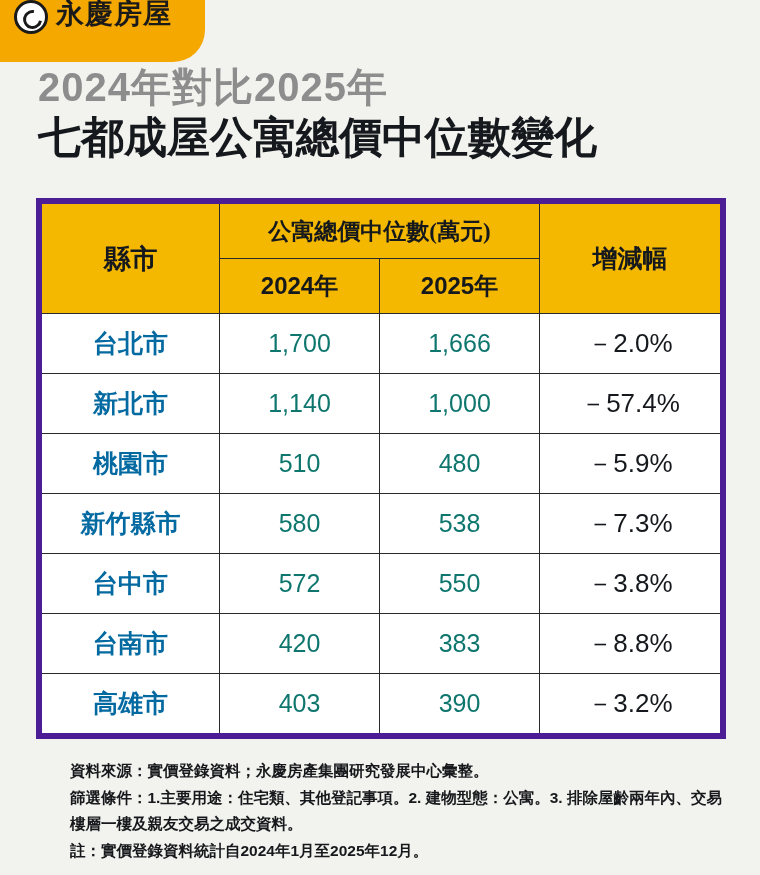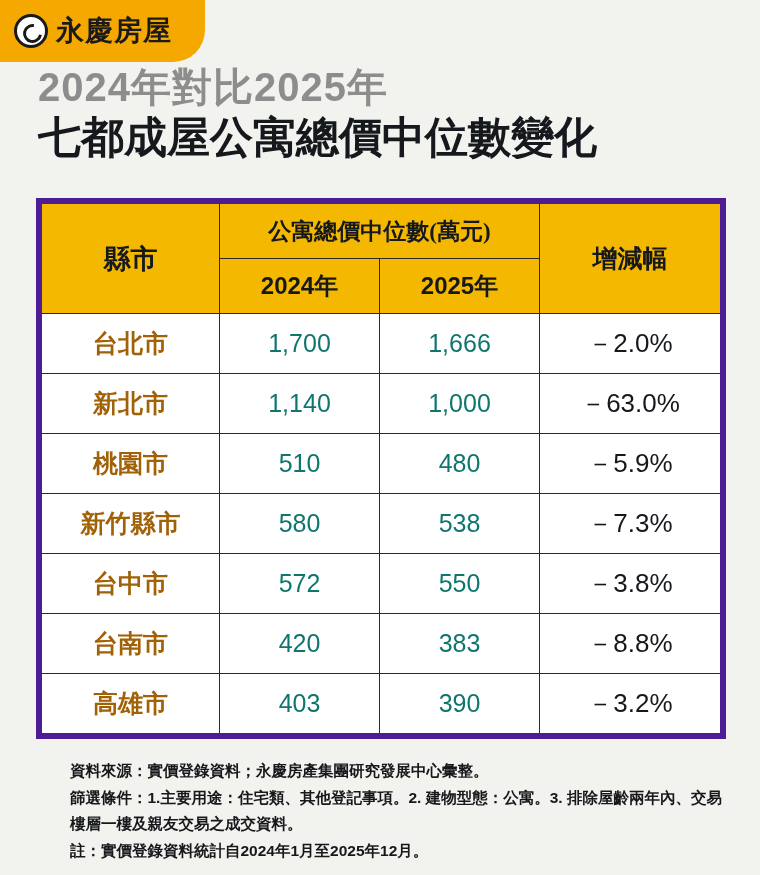--- a/index.html
+++ b/index.html
@@ -19,21 +19,21 @@
   
   .logo-bar {
     position: absolute;
     top: 0;
     left: 0;
     width: 205px;
     height: 62px;
     background: #f5a800;
     border-bottom-right-radius: 32px;
     display: flex;
-    align-items: center;
+    align-items: flex-start;
     padding-left: 14px;
     box-sizing: border-box;
   }
   .logo-mark {
     width: 34px;
     height: 34px;
     border-radius: 50%;
     background: #ffffff;
     border: 3px solid #1a1a1a;
     box-sizing: border-box;
@@ -127,21 +127,21 @@
     height: 52px;
   }
   .th-change {
     width: 178px;
     font-size: 25px;
   }
   tbody td {
     height: 57px;
   }
   .td-region {
-    color: #a16207;
+    color: #0369a1;
     font-size: 25px;
     font-weight: bold;
   }
   .td-val {
     font-size: 25px;
     color: #0f766e;
   }
   .td-change {
     font-size: 26px;
     color: #15181c;
@@ -193,21 +193,21 @@
       <tr>
         <td class="td-region">台北市</td>
         <td class="td-val">1,700</td>
         <td class="td-val">1,666</td>
         <td class="td-change">－2.0%</td>
       </tr>
       <tr>
         <td class="td-region">新北市</td>
         <td class="td-val">1,140</td>
         <td class="td-val">1,000</td>
-        <td class="td-change">－63.0%</td>
+        <td class="td-change">－57.4%</td>
       </tr>
       <tr>
         <td class="td-region">桃園市</td>
         <td class="td-val">510</td>
         <td class="td-val">480</td>
         <td class="td-change">－5.9%</td>
       </tr>
       <tr>
         <td class="td-region">新竹縣市</td>
         <td class="td-val">580</td>

